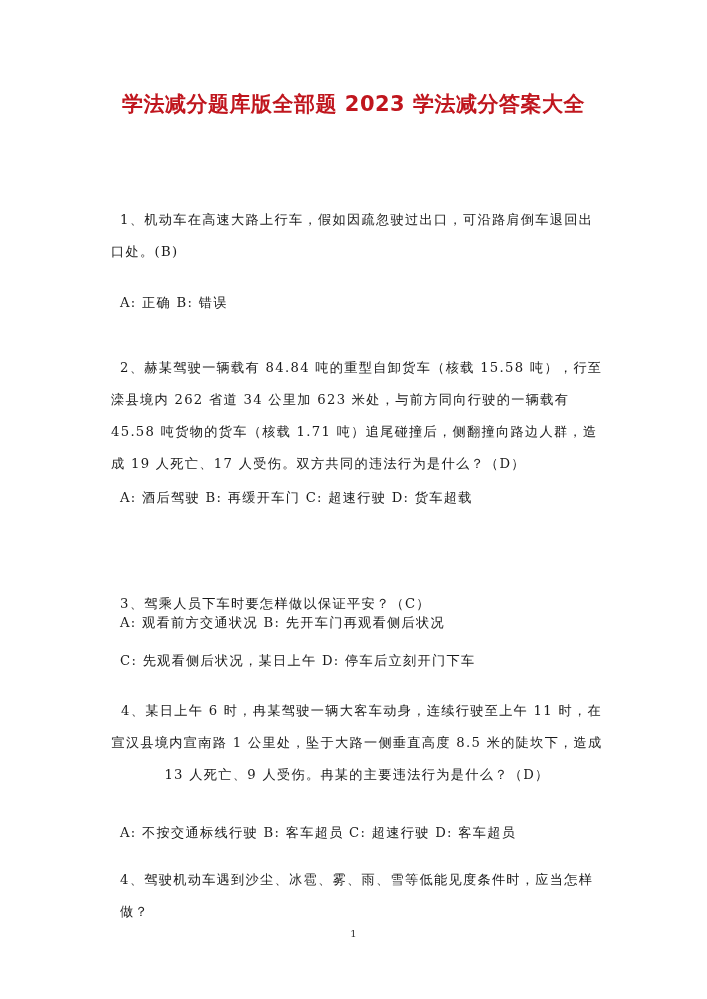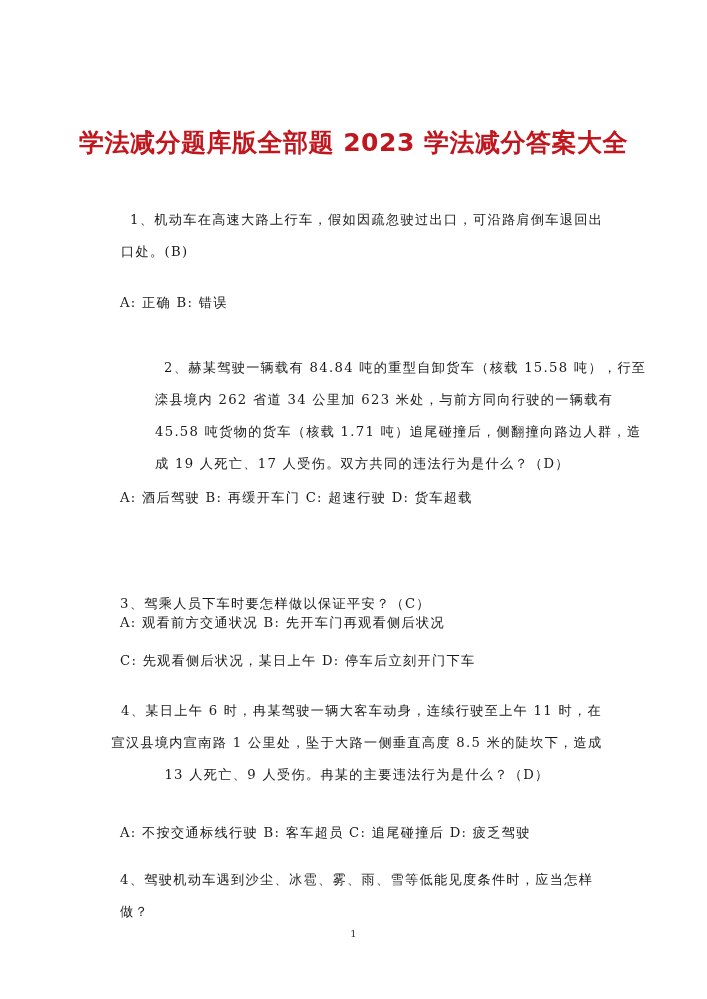--- a/index.html
+++ b/index.html
@@ -1,42 +1,42 @@
 <!DOCTYPE html>
 <html><head>
 <meta charset="utf-8">
 <style>
   html, body { margin: 0; padding: 0; background: #ffffff; }
   body { width: 707px; height: 999px; position: relative; overflow: hidden;
          font-family: "DejaVu Serif", "Liberation Serif", serif; color: #1a1a1a; }
   .title { position: absolute; top: 90px; left: 0; width: 707px; text-align: center;
            font-family: "DejaVu Sans", "Liberation Sans", sans-serif; font-weight: bold;
-           font-size: 25px; color: #c0161e; letter-spacing: 0.5px; margin-top: 36px; }
+           font-size: 21px; color: #c0161e; letter-spacing: 0.5px; }
   .para { position: absolute; left: 111px; width: 492px; font-size: 13.2px;
           line-height: 32px; letter-spacing: 1.3px; margin: 0; }
   .indent { text-indent: 9px; }
   .opt { padding-left: 9px; }
   .page-num { position: absolute; top: 928px; left: 0; width: 707px; text-align: center;
               font-size: 10px; color: #333; }
 </style>
 </head>
 <body>
 
 <div>
   <div class="title">学法减分题库版全部题 2023 学法减分答案大全</div>
 
-  <p class="para indent" style="top:204px;margin-left:10px;">1、机动车在高速大路上行车，假如因疏忽驶过出口，可沿路肩倒车退回出口处。(B)</p>
+  <p class="para indent" style="top:204px;">1、机动车在高速大路上行车，假如因疏忽驶过出口，可沿路肩倒车退回出口处。(B)</p>
   <p class="para opt" style="top:287px;">A: 正确 B: 错误</p>
 
-  <p class="para indent" style="top:352px;margin-left:44px;">2、赫某驾驶一辆载有 84.84 吨的重型自卸货车（核载 15.58 吨），行至滦县境内 262 省道 34 公里加 623 米处，与前方同向行驶的一辆载有 45.58 吨货物的货车（核载 1.71 吨）追尾碰撞后，侧翻撞向路边人群，造成 19 人死亡、17 人受伤。双方共同的违法行为是什么？（D）</p>
+  <p class="para indent" style="top:352px;">2、赫某驾驶一辆载有 84.84 吨的重型自卸货车（核载 15.58 吨），行至滦县境内 262 省道 34 公里加 623 米处，与前方同向行驶的一辆载有 45.58 吨货物的货车（核载 1.71 吨）追尾碰撞后，侧翻撞向路边人群，造成 19 人死亡、17 人受伤。双方共同的违法行为是什么？（D）</p>
   <p class="para opt" style="top:482px;">A: 酒后驾驶 B: 再缓开车门 C: 超速行驶 D: 货车超载</p>
 
   <p class="para opt" style="top:547px;margin-top:41px;">3、驾乘人员下车时要怎样做以保证平安？（C）</p>
   <p class="para opt" style="top:607px;">A: 观看前方交通状况 B: 先开车门再观看侧后状况</p>
   <p class="para opt" style="top:645px;">C: 先观看侧后状况，某日上午 D: 停车后立刻开门下车</p>
 
   <p class="para indent" style="top:695px;text-align:center;">4、某日上午 6 时，冉某驾驶一辆大客车动身，连续行驶至上午 11 时，在宣汉县境内宣南路 1 公里处，坠于大路一侧垂直高度 8.5 米的陡坎下，造成 13 人死亡、9 人受伤。冉某的主要违法行为是什么？（D）</p>
-  <p class="para opt" style="top:817px;">A: 不按交通标线行驶 B: 客车超员 C: 追尾碰撞后 D: 疲乏驾驶</p>
+  <p class="para opt" style="top:817px;">A: 不按交通标线行驶 B: 客车超员 C: 超速行驶 D: 客车超员</p>
 
   <p class="para opt" style="top:864px;">4、驾驶机动车遇到沙尘、冰雹、雾、雨、雪等低能见度条件时，应当怎样做？</p>
 
   <div class="page-num">1</div>
 </div>
 
 </body></html>

